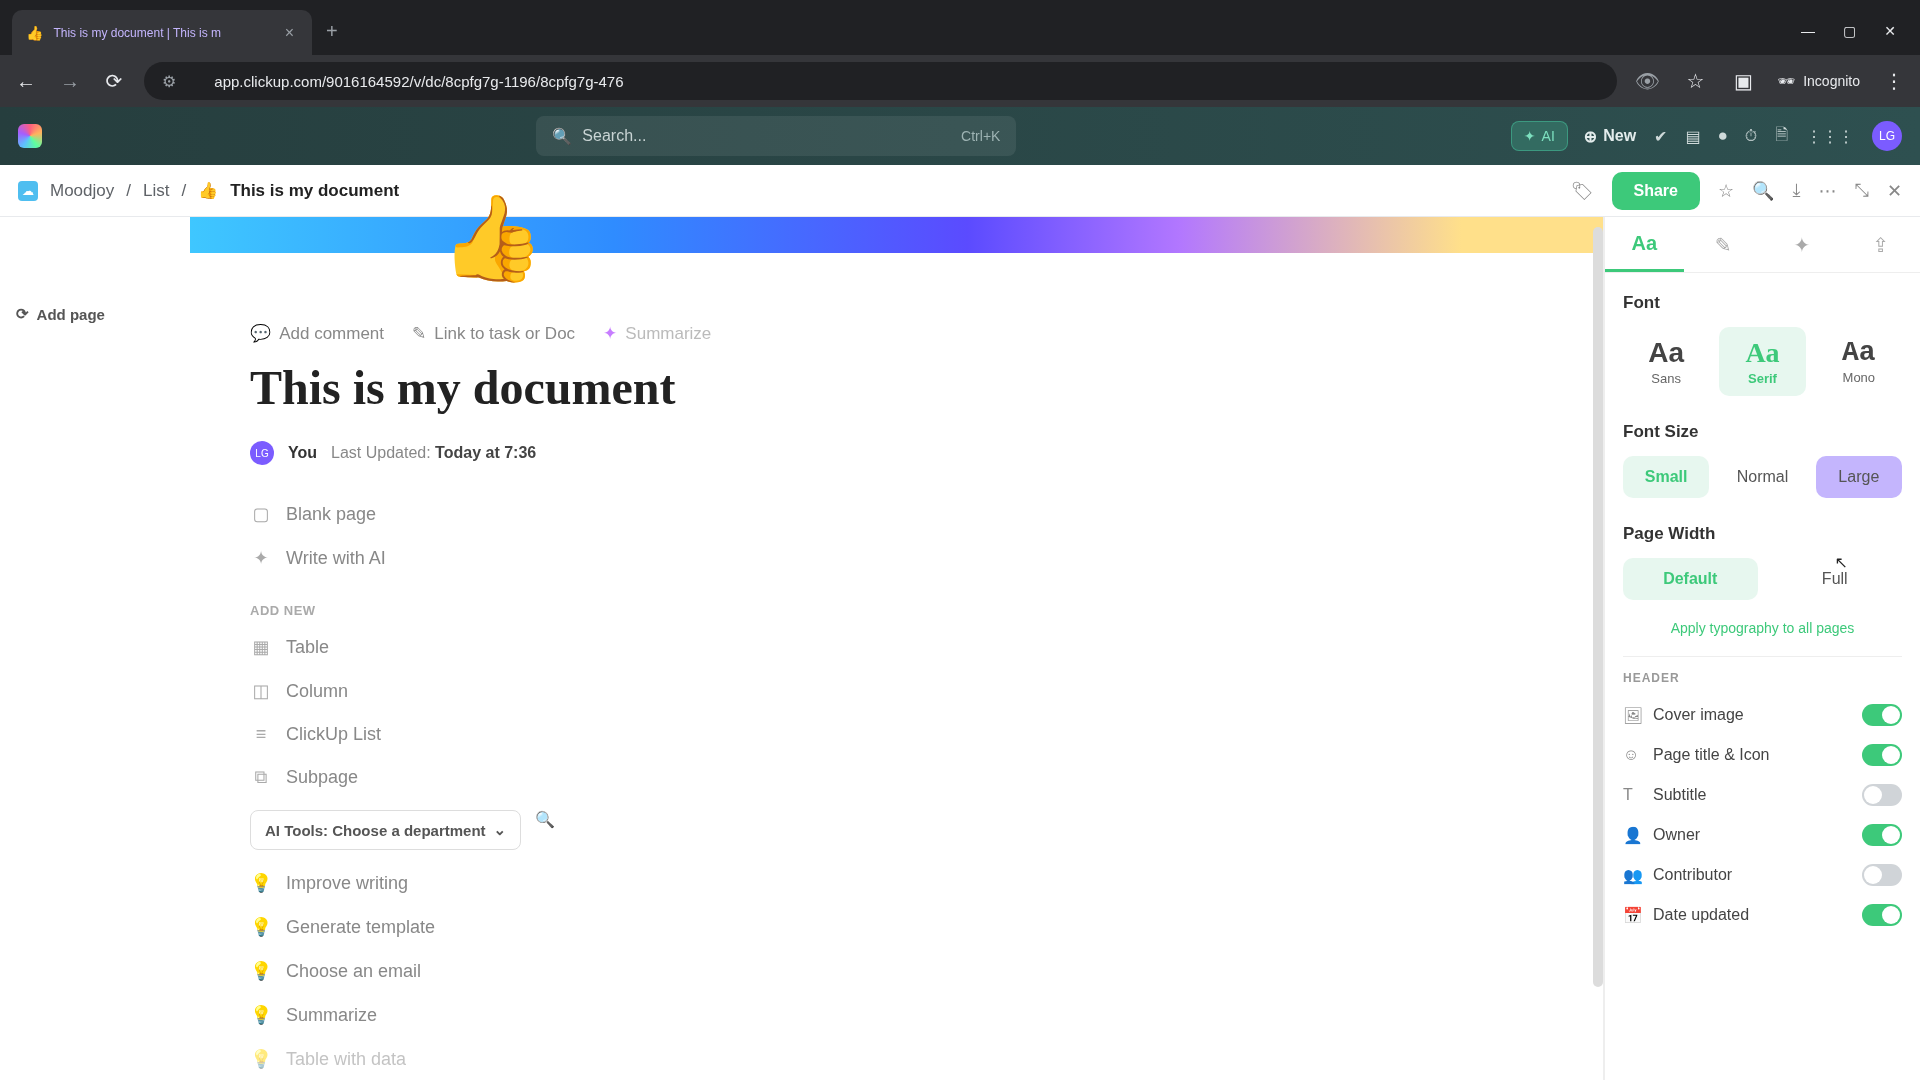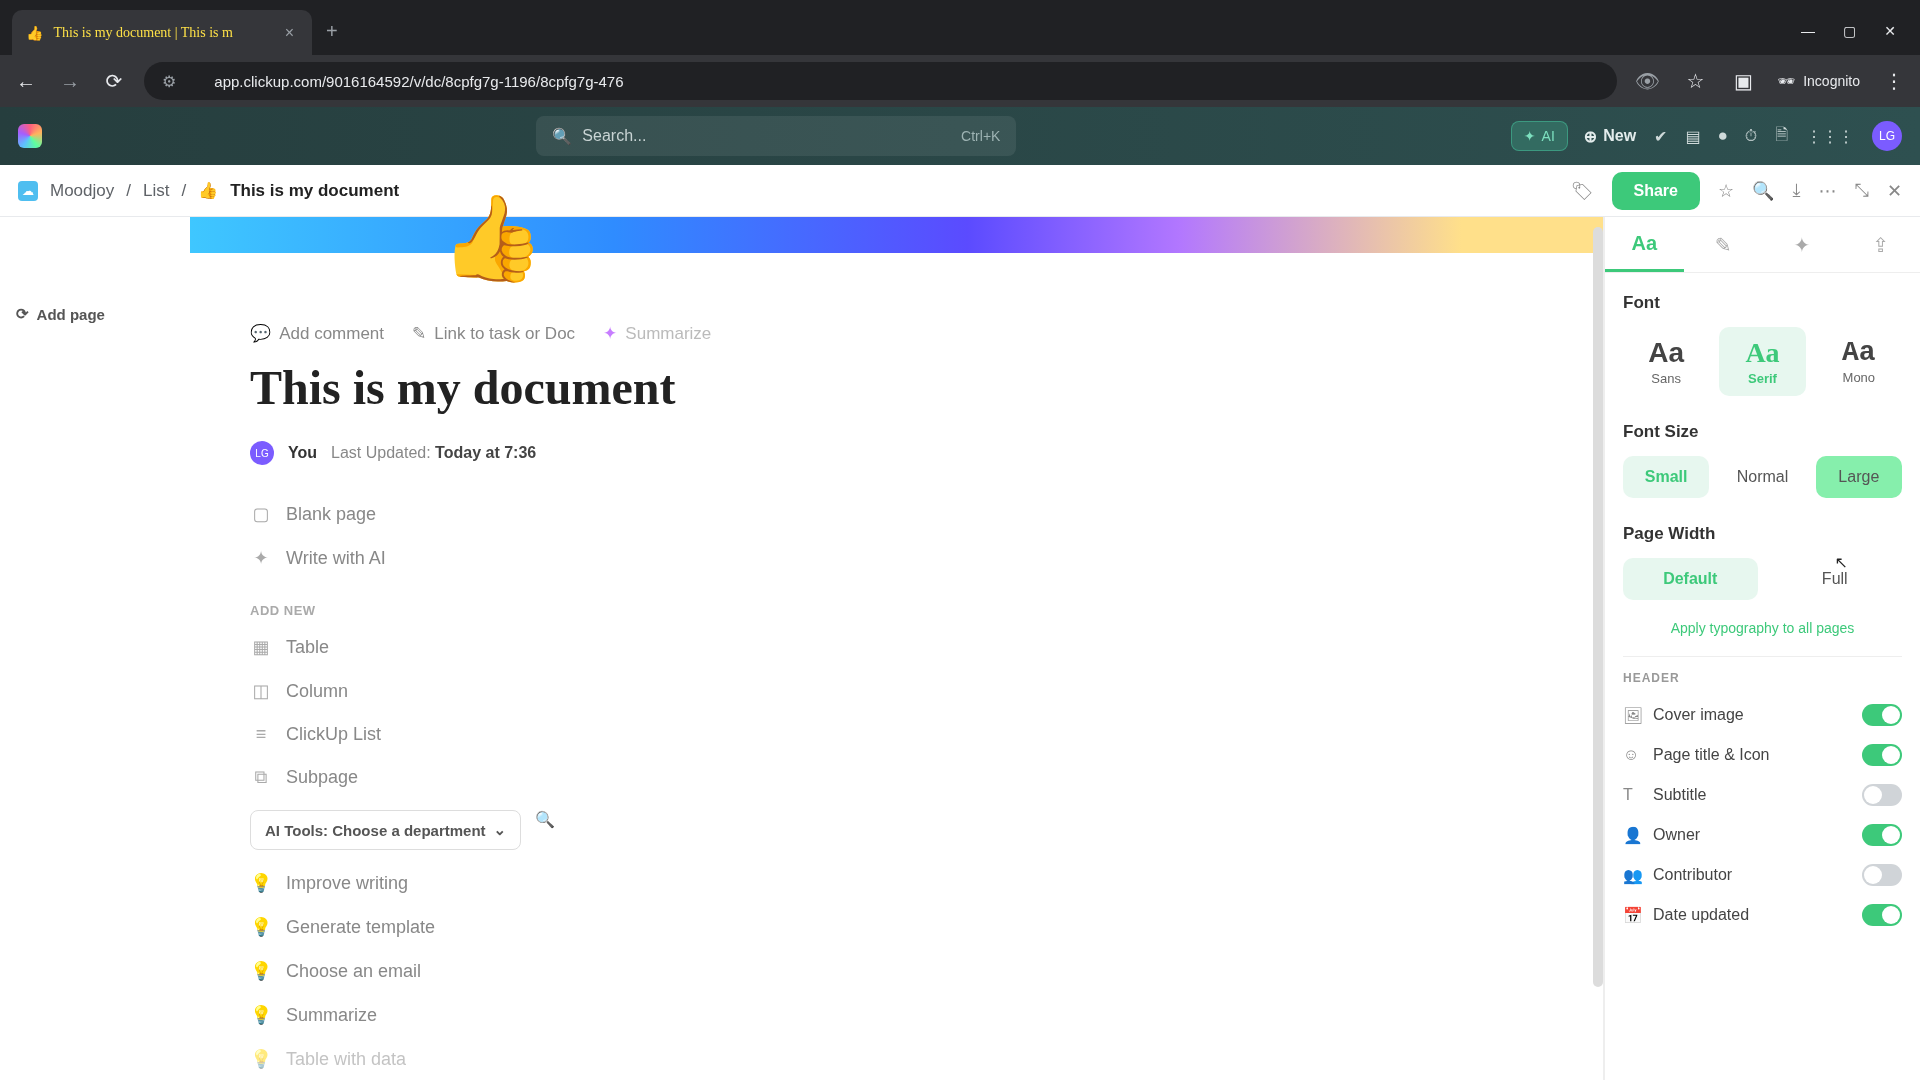--- a/index.html
+++ b/index.html
@@ -2,21 +2,21 @@
 <html><head>
 <meta charset="utf-8">
 <style>
 * { margin: 0; padding: 0; box-sizing: border-box; font-family: -apple-system, BlinkMacSystemFont, "Segoe UI", sans-serif; }
 body { width: 1920px; height: 1080px; overflow: hidden; background: #fff; }
 
 
 .browser-chrome { background: #202124; height: 55px; display: flex; align-items: flex-end; }
 .tab { background: #35363a; height: 45px; border-radius: 10px 10px 0 0; display: flex; align-items: center; padding: 0 14px; margin-left: 12px; min-width: 300px; gap: 10px; }
 .tab-icon { font-size: 14px; }
-.tab-text { color: #fde047; font-size: 14px; flex: 1; white-space: nowrap; overflow: hidden; font-family: Liberation Serif, serif; }
+.tab-text { color: #c4b5fd; font-size: 12px; flex: 1; white-space: nowrap; overflow: hidden; }
 .tab-close { color: #9aa0a6; font-size: 16px; padding: 0 4px; }
 .new-tab { color: #9aa0a6; font-size: 20px; padding: 0 14px; margin-bottom: 12px; }
 .win-controls { margin-left: auto; display: flex; gap: 28px; padding: 0 24px 16px; color: #e8eaed; }
 .win-controls span { font-size: 14px; }
 
 .addr-bar { background: #35363a; height: 52px; display: flex; align-items: center; padding: 0 12px; gap: 16px; }
 .nav-btn { color: #9aa0a6; font-size: 20px; width: 28px; text-align: center; }
 .nav-btn.enabled { color: #e8eaed; }
 .url-box { flex: 1; background: #202124; border-radius: 24px; height: 38px; display: flex; align-items: center; padding: 0 18px; gap: 14px; color: #9aa0a6; }
 .url-text { color: #e8eaed; font-size: 15px; margin-left: 24px; }
@@ -85,21 +85,21 @@
 .font-big { font-size: 28px; font-weight: 700; color: #444; }
 .font-card.active .font-big { color: #3dc97a; }
 .font-card.serif .font-big { font-family: Georgia, serif; }
 .font-card.mono .font-big { font-family: "Courier New", monospace; }
 .font-sm { font-size: 13px; color: #666; margin-top: 2px; }
 .font-card.active .font-sm { color: #3dc97a; font-weight: 600; }
 
 .size-row, .width-row { display: flex; gap: 10px; margin-top: 8px; justify-content: center; }
 .chip { flex: 1; text-align: center; padding: 12px 6px; border-radius: 10px; color: #555; font-size: 16px; }
 .chip.active { background: #e7f7ef; color: #3dc97a; font-weight: 700; }
-.chip.hover { background: #86efac; }
+.chip.hover { background: #c4b5fd; }
 .apply-link { text-align: center; color: #3dc97a; font-size: 14px; margin: 20px 0; }
 .panel-sub { color: #999; font-size: 12px; font-weight: 700; letter-spacing: 1px; margin: 14px 0 10px; }
 .toggle-row { display: flex; align-items: center; gap: 12px; padding: 9px 0; color: #444; font-size: 16px; }
 .toggle-row .tic { width: 18px; color: #888; }
 .toggle { margin-left: auto; width: 40px; height: 22px; border-radius: 11px; background: #d0d4d8; position: relative; }
 .toggle.on { background: #3dc97a; }
 .toggle::after { content: ""; position: absolute; width: 18px; height: 18px; border-radius: 50%; background: #fff; top: 2px; left: 2px; }
 .toggle.on::after { left: 20px; }
 
 .cursor-ptr { position: absolute; right: 72px; top: 336px; font-size: 16px; color: #222; }

